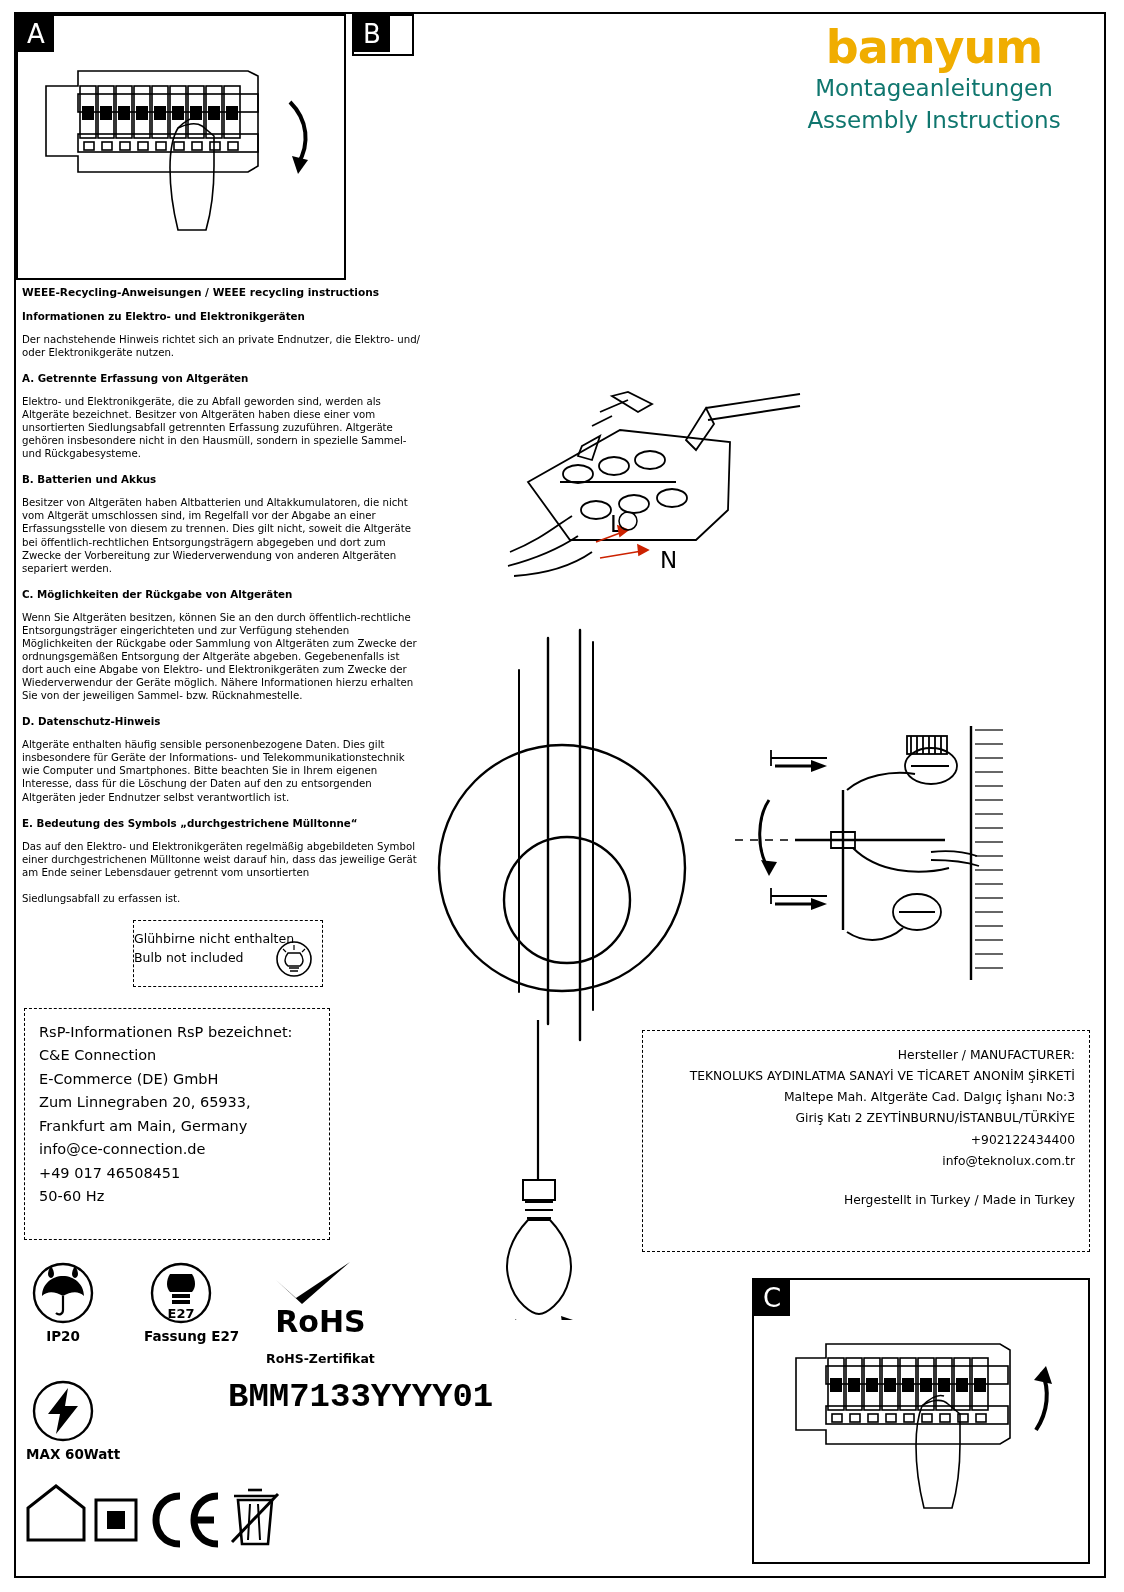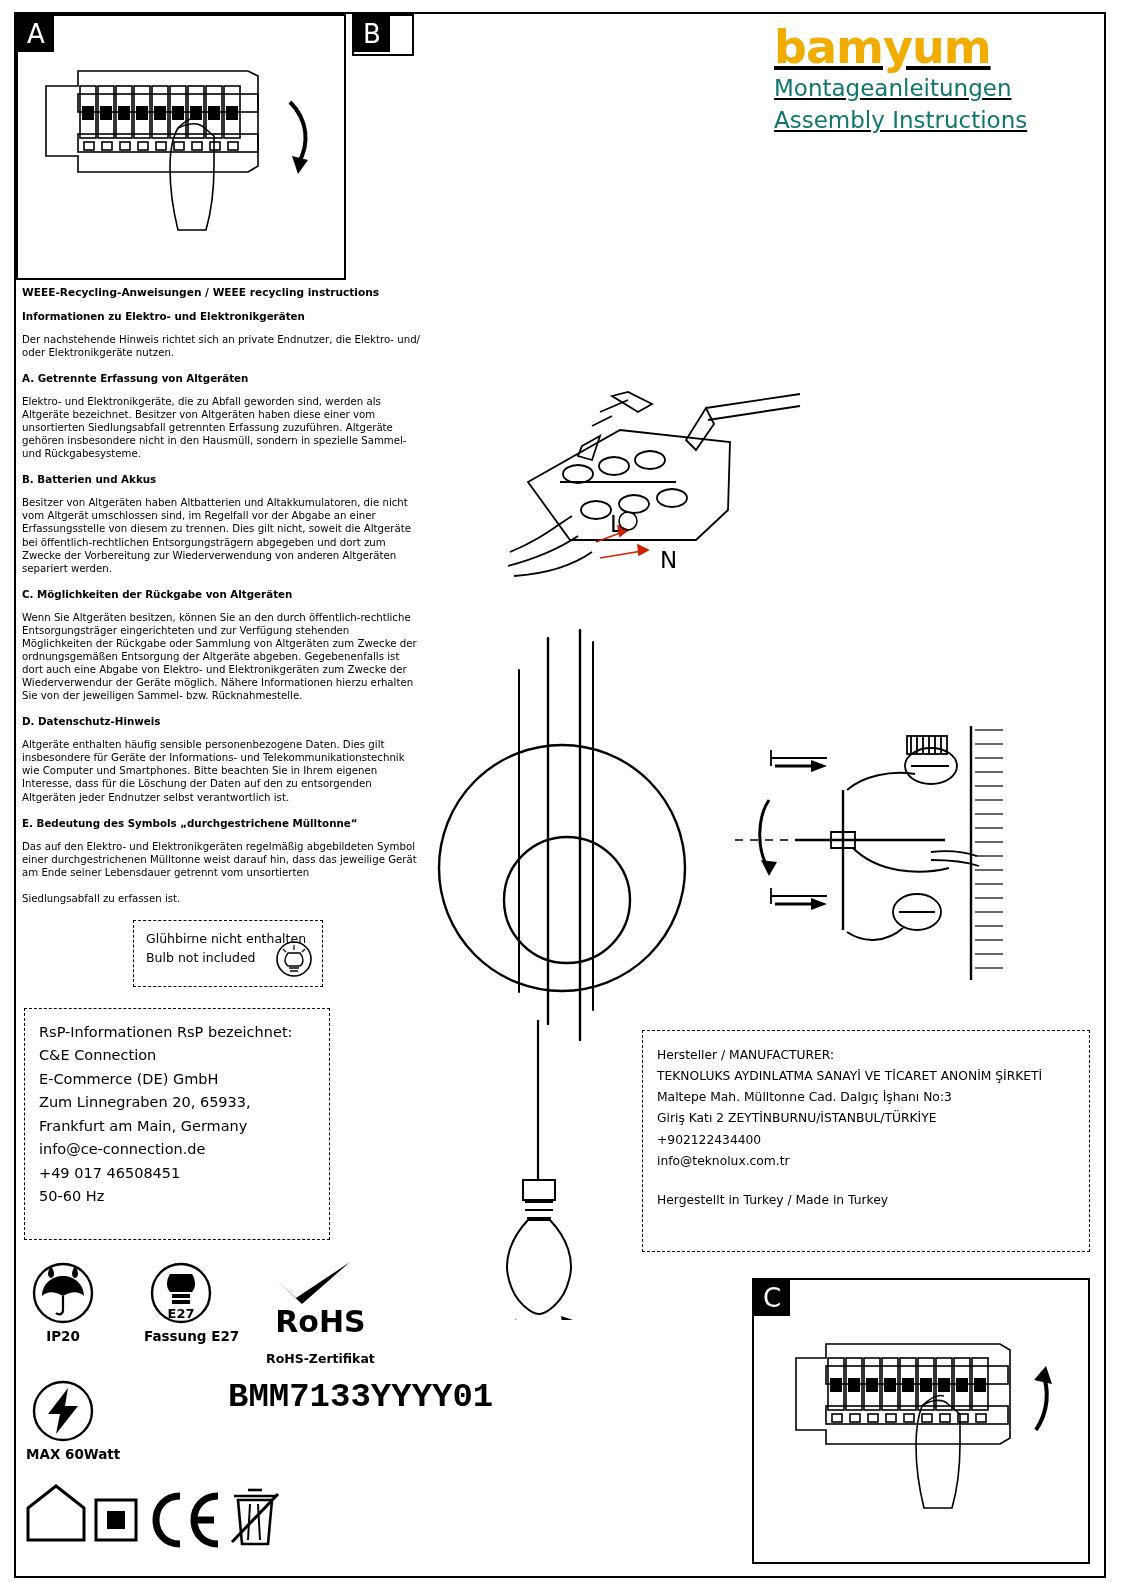--- a/index.html
+++ b/index.html
@@ -28,22 +28,21 @@
     border: 2px solid #000;
     box-sizing: border-box;
   }
 
   
   .brand {
     position: absolute;
     right: 30px;
     top: 24px;
     width: 320px;
-    text-align: left;
-    text-decoration: underline;
+    text-align: center;
   }
   .brand-logo {
     font-family: "DejaVu Sans", sans-serif;
     font-size: 46px;
     font-weight: bold;
     color: #f0ad00;
     letter-spacing: -1px;
     line-height: 1.0;
   }
   .brand-line1, .brand-line2 {
@@ -104,21 +103,21 @@
 
   
   .bulbbox {
     position: absolute;
     left: 133px;
     top: 920px;
     width: 190px;
     height: 67px;
     border: 1px dashed #000;
     box-sizing: border-box;
-    padding: 8px 12px;
+    padding: 8px 0;
     font-size: 12.5px;
     line-height: 1.55;
   }
   .bulbbox .bulb-glyph {
     position: absolute;
     right: 8px;
     top: 18px;
     width: 40px;
     height: 40px;
   }
@@ -142,20 +141,21 @@
     position: absolute;
     left: 642px;
     top: 1030px;
     width: 448px;
     height: 222px;
     border: 1px dashed #000;
     box-sizing: border-box;
     padding: 14px 14px;
     font-size: 12.3px;
     line-height: 1.72;
+    text-align: right;
   }
   .manu .made { margin-top: 18px; }
 
   
   .certs {
     position: absolute;
     left: 20px;
     top: 1262px;
     width: 400px;
   }
@@ -426,21 +426,21 @@
     <div>Zum Linnegraben 20, 65933,</div>
     <div>Frankfurt am Main, Germany</div>
     <div>info@ce-connection.de</div>
     <div>+49 017 46508451</div>
     <div>50-60 Hz</div>
   </div>
 
   <div class="manu">
     <div>Hersteller / MANUFACTURER:</div>
     <div>TEKNOLUKS AYDINLATMA SANAYİ VE TİCARET ANONİM ŞİRKETİ</div>
-    <div>Maltepe Mah. Mülltonne Cad. Dalgıç İşhanı No:3</div>
+    <div>Maltepe Mah. Altgeräte Cad. Dalgıç İşhanı No:3</div>
     <div>Giriş Katı 2 ZEYTİNBURNU/İSTANBUL/TÜRKİYE</div>
     <div>+902122434400</div>
     <div>info@teknolux.com.tr</div>
     <div class="made">Hergestellt in Turkey / Made in Turkey</div>
   </div>
 
   <div class="certs">
     <div class="cert-row">
       <div class="cert" style="left:6px; top:0;">
         <svg width="74" height="62" viewBox="0 0 74 62">

